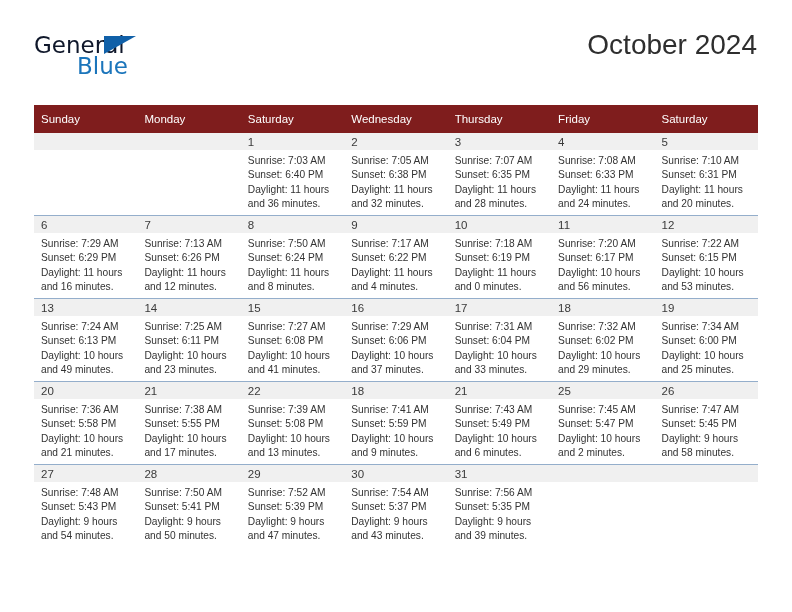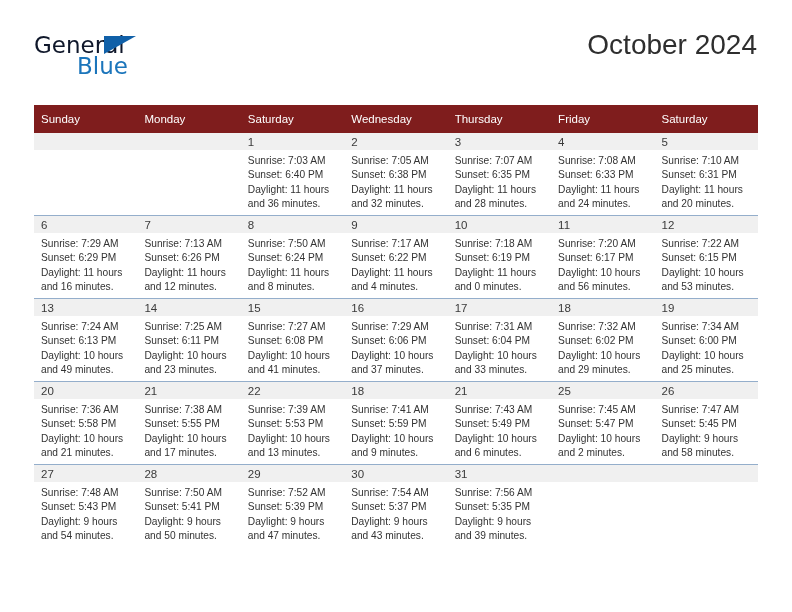--- a/index.html
+++ b/index.html
@@ -423,21 +423,21 @@
                 <div>Daylight: 10 hours</div>
                 <div>and 17 minutes.</div>
               </div>
             </div>
           </td>
           <td>
             <div class="daycell">
               <div class="daynum-strip">22</div>
               <div class="events">
                 <div>Sunrise: 7:39 AM</div>
-                <div>Sunset: 5:53 PM</div>
+                <div>Sunset: 5:08 PM</div>
                 <div>Daylight: 10 hours</div>
                 <div>and 13 minutes.</div>
               </div>
             </div>
           </td>
           <td>
             <div class="daycell">
               <div class="daynum-strip">18</div>
               <div class="events">
                 <div>Sunrise: 7:41 AM</div>

